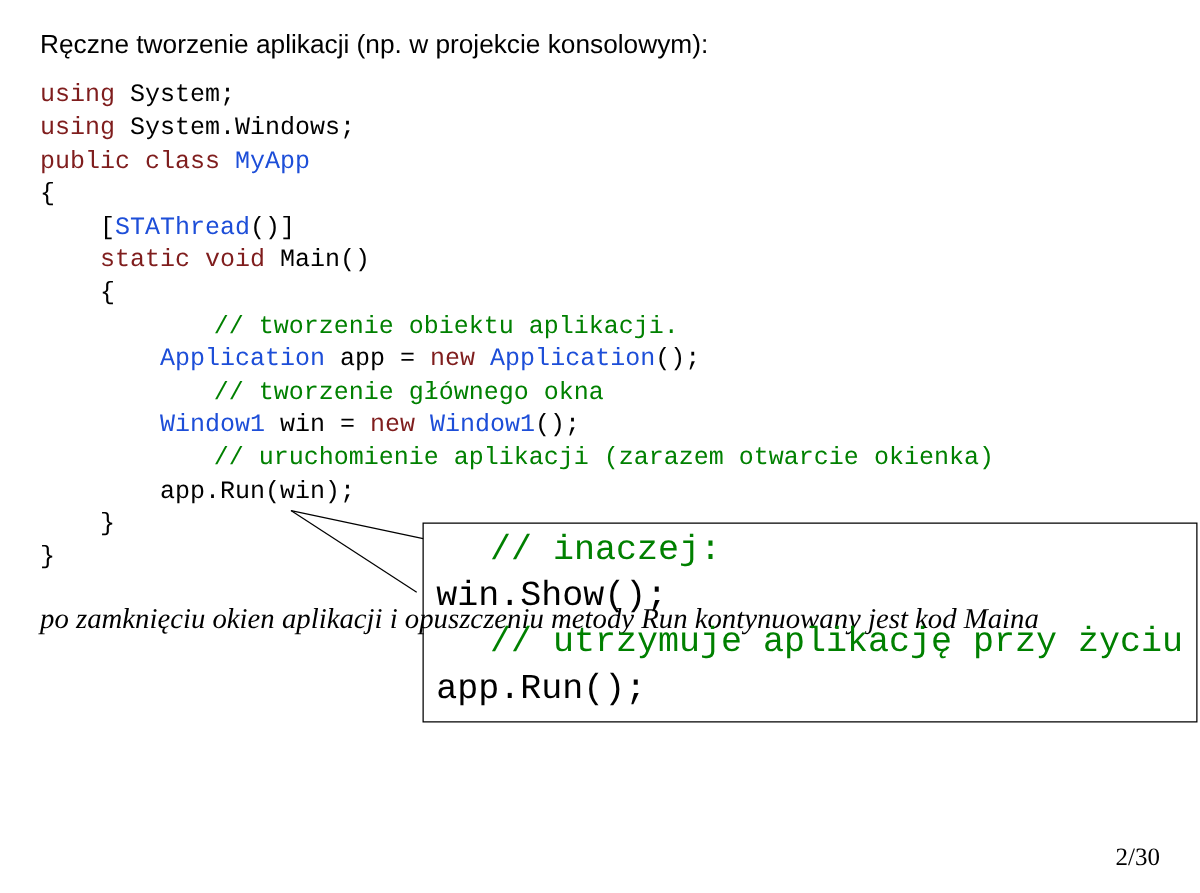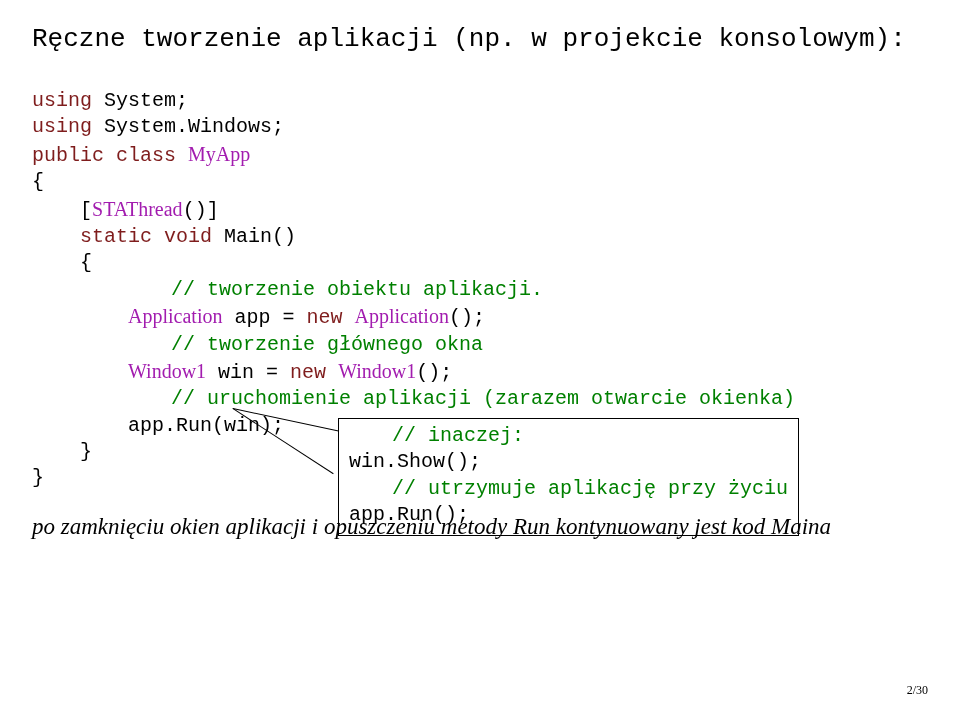--- a/index.html
+++ b/index.html
@@ -8,52 +8,52 @@
     font-family: "Times New Roman", Times, serif;
     font-size: 21px;
     background: #fff;
     color: #000;
     width: 960px;
     height: 714px;
     box-sizing: border-box;
     position: relative;
   }
   .title {
-    font-size: 26px;
-    font-family: Liberation Mono, monospace;
-    margin-bottom: 34px;
+    font-size: 21px;
+    font-family: Liberation Sans, sans-serif;
+    margin-bottom: 16px;
   }
   .code {
     font-family: "Courier New", Courier, monospace;
     font-size: 20px;
     line-height: 1.32;
     white-space: pre;
   }
   .kw { color: #7f1d1d; }
-  .cls { color: #a21caf; font-family: Liberation Serif, serif; }
+  .cls { color: #1d4ed8; }
   .cm { color: #008000; margin-left: 43px; }
   .footnote {
     font-family: "Times New Roman", Times, serif;
     font-style: italic;
     font-size: 23px;
     margin-top: 22px;
   }
   .pagenum {
     position: absolute;
     bottom: 16px;
     right: 32px;
     font-family: "Times New Roman", Times, serif;
-    font-size: 12px;
+    font-size: 20px;
   }
   .callout-box {
     position: absolute;
     border: 1px solid #000;
     background: transparent;
     font-family: "Courier New", Courier, monospace;
-    font-size: 20px;
+    font-size: 28px;
     line-height: 1.32;
     padding: 4px 10px 6px 10px;
   }
   .leader {
     position: absolute;
     background: #000;
     height: 1px;
     transform-origin: 0 0;
   }
 </style>

